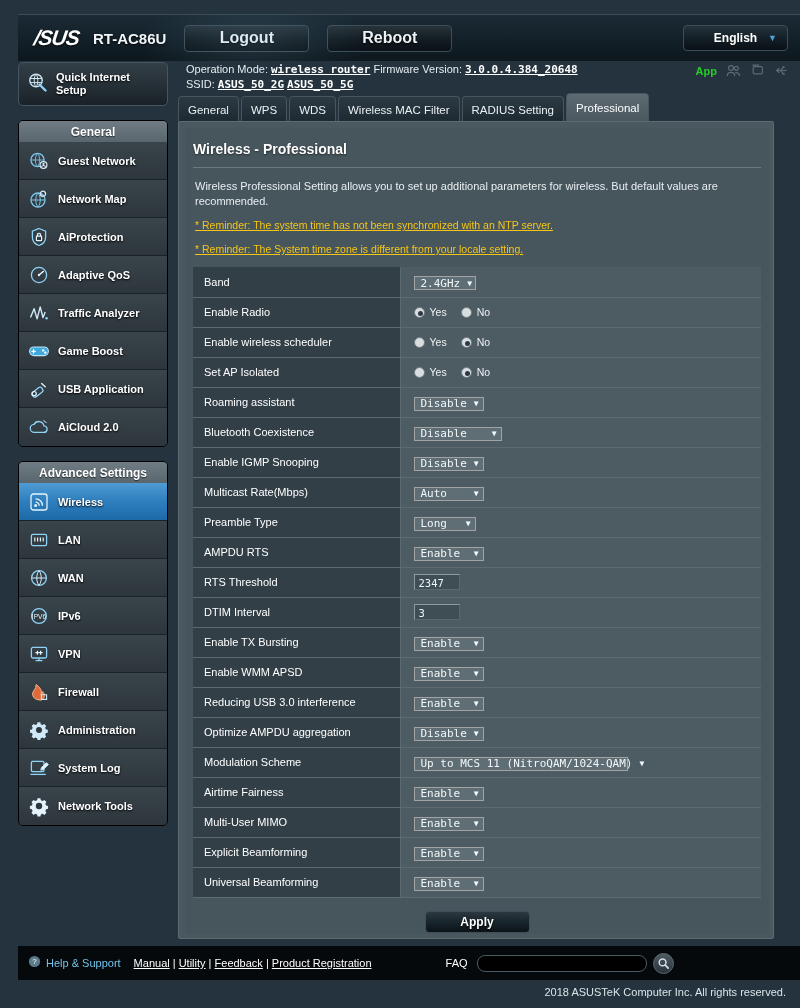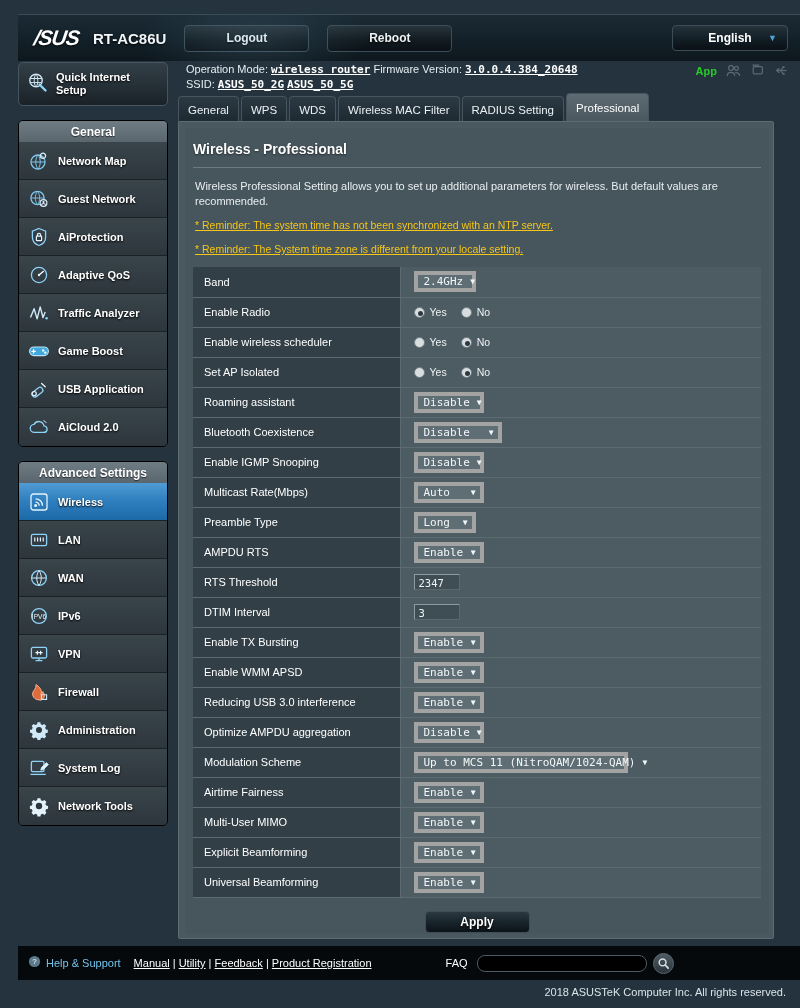--- a/index.html
+++ b/index.html
@@ -30,26 +30,26 @@
     transform: skewX(-8deg);
   }
   .model {
     margin-left: 14px; font-size: 15px; font-weight: bold; color: #f2f6f8;
     text-shadow: 0 1px 2px rgba(0,0,0,.9);
   }
   .hbtn {
     margin-left: 18px; width: 125px; height: 27px;
     background: linear-gradient(180deg,#27333a 0%,#121c22 55%,#0a1116 100%);
     border: 1px solid #3d4d57; border-radius: 4px;
-    color: #eef3f6; font-size: 12px; font-weight: bold;
+    color: #eef3f6; font-size: 16px; font-weight: bold;
     display: flex; align-items: center; justify-content: center;
     text-shadow: 0 1px 2px #000; cursor: pointer;
   }
   .lang-sel {
-    position: absolute; right: 12px; top: 10px; width: 116px; height: 26px;
+    position: absolute; right: 12px; top: 10px; width: 105px; height: 26px;
     background: linear-gradient(180deg,#26333b 0%,#111c23 60%,#0a1015 100%);
     border: 1px solid #3d4d57; border-radius: 4px;
     display: flex; align-items: center; justify-content: center;
     color: #fff; font-size: 12px; font-weight: bold; cursor: pointer;
   }
   .lang-sel .caret { position: absolute; right: 10px; color: #4ea3d8; font-size: 9px; }
 
   
   .infostrip { position: absolute; left: 186px; top: 62px; width: 600px; }
   .infoline { font-size: 11px; color: #e6eef2; line-height: 15px; }
@@ -130,21 +130,21 @@
     height: 30px; border-bottom: 1px solid #5c6a71; vertical-align: middle;
   }
   td.lab {
     width: 207px; background: #323f46; color: #fff; font-size: 11px;
     padding-left: 11px; border-right: 1px solid #5c6a71;
   }
   td.val { background: #4d5b62; padding-left: 13px; }
 
   .sel {
     display: inline-flex; align-items: center; justify-content: space-between;
-    height: 21px; background: #5f6e74; border: 4px solid #a3a3a3;
+    height: 14px; background: #5f6e74; border: 1px solid #a3a3a3;
     color: #f2f7f9; font-family: "DejaVu Sans Mono", monospace; font-size: 11px;
     padding: 0 4px 0 6px; cursor: pointer; white-space: nowrap;
   }
   .sel .cv { font-size: 8px; margin-left: 7px; }
   .sel.w60 { width: 62px; } .sel.w68 { width: 70px; }
   .sel.w86 { width: 88px; } .sel.w200 { width: 214px; }
 
   .txt {
     width: 46px; height: 16px; background: #3f4d54;
     border: 1px solid #8d9ba1; border-right-color: #5b686e; border-bottom-color: #5b686e;
@@ -264,38 +264,38 @@
           </svg>
       </span>
       <span class="qis-label">Quick Internet Setup</span>
     </div>
 
     <div class="navgroup">
       <div class="navhead">General</div>
       <div class="navitem">
         <span class="navicon">
           <svg width="22" height="22" viewBox="0 0 22 22">
-              <circle cx="10" cy="12" r="7" fill="none" stroke="#7fc5ea" stroke-width="1.3"></circle>
-              <path d="M3 12h14M10 5c3 3.6 3 10.4 0 14M10 5C7 8.6 7 15.4 10 19" fill="none" stroke="#7fc5ea" stroke-width="1"></path>
-              <path d="M15 3.2a2.6 2.6 0 110 5.2 2.6 2.6 0 010-5.2z" fill="none" stroke="#d8ecf8" stroke-width="1.3"></path>
-            </svg>
-        </span>
-        <span class="lbl">Network Map</span>
-      </div>
-      <div class="navitem">
-        <span class="navicon">
-          <svg width="22" height="22" viewBox="0 0 22 22">
               <circle cx="9.5" cy="10" r="6.6" fill="none" stroke="#7fc5ea" stroke-width="1.3"></circle>
               <path d="M2.9 10h13.2M9.5 3.4c2.9 3.4 2.9 9.8 0 13.2M9.5 3.4C6.6 6.8 6.6 13.2 9.5 16.6" fill="none" stroke="#7fc5ea" stroke-width=".9"></path>
               <circle cx="15.5" cy="15" r="3.4" fill="#2d363c" stroke="#d8ecf8" stroke-width="1.2"></circle>
               <circle cx="15.5" cy="13.9" r="1.1" fill="#d8ecf8"></circle>
               <path d="M13.4 17.4c.3-1.3 1.1-1.9 2.1-1.9s1.8.6 2.1 1.9" fill="none" stroke="#d8ecf8" stroke-width="1.1"></path>
             </svg>
         </span>
         <span class="lbl">Guest Network</span>
+      </div>
+      <div class="navitem">
+        <span class="navicon">
+          <svg width="22" height="22" viewBox="0 0 22 22">
+              <circle cx="10" cy="12" r="7" fill="none" stroke="#7fc5ea" stroke-width="1.3"></circle>
+              <path d="M3 12h14M10 5c3 3.6 3 10.4 0 14M10 5C7 8.6 7 15.4 10 19" fill="none" stroke="#7fc5ea" stroke-width="1"></path>
+              <path d="M15 3.2a2.6 2.6 0 110 5.2 2.6 2.6 0 010-5.2z" fill="none" stroke="#d8ecf8" stroke-width="1.3"></path>
+            </svg>
+        </span>
+        <span class="lbl">Network Map</span>
       </div>
       <div class="navitem">
         <span class="navicon">
           <svg width="22" height="22" viewBox="0 0 22 22">
               <path d="M11 2.5l6.6 2.6v6.2c0 4-2.9 7-6.6 8.2-3.7-1.2-6.6-4.2-6.6-8.2V5.1z" fill="none" stroke="#8fd3f7" stroke-width="1.3"></path>
               <rect x="8.4" y="10.2" width="5.2" height="4.4" rx=".7" fill="none" stroke="#e4f3fb" stroke-width="1.2"></rect>
               <path d="M9.4 10.2V8.9a1.6 1.6 0 013.2 0v1.3" fill="none" stroke="#e4f3fb" stroke-width="1.2"></path>
             </svg>
         </span>
         <span class="lbl">AiProtection</span>

